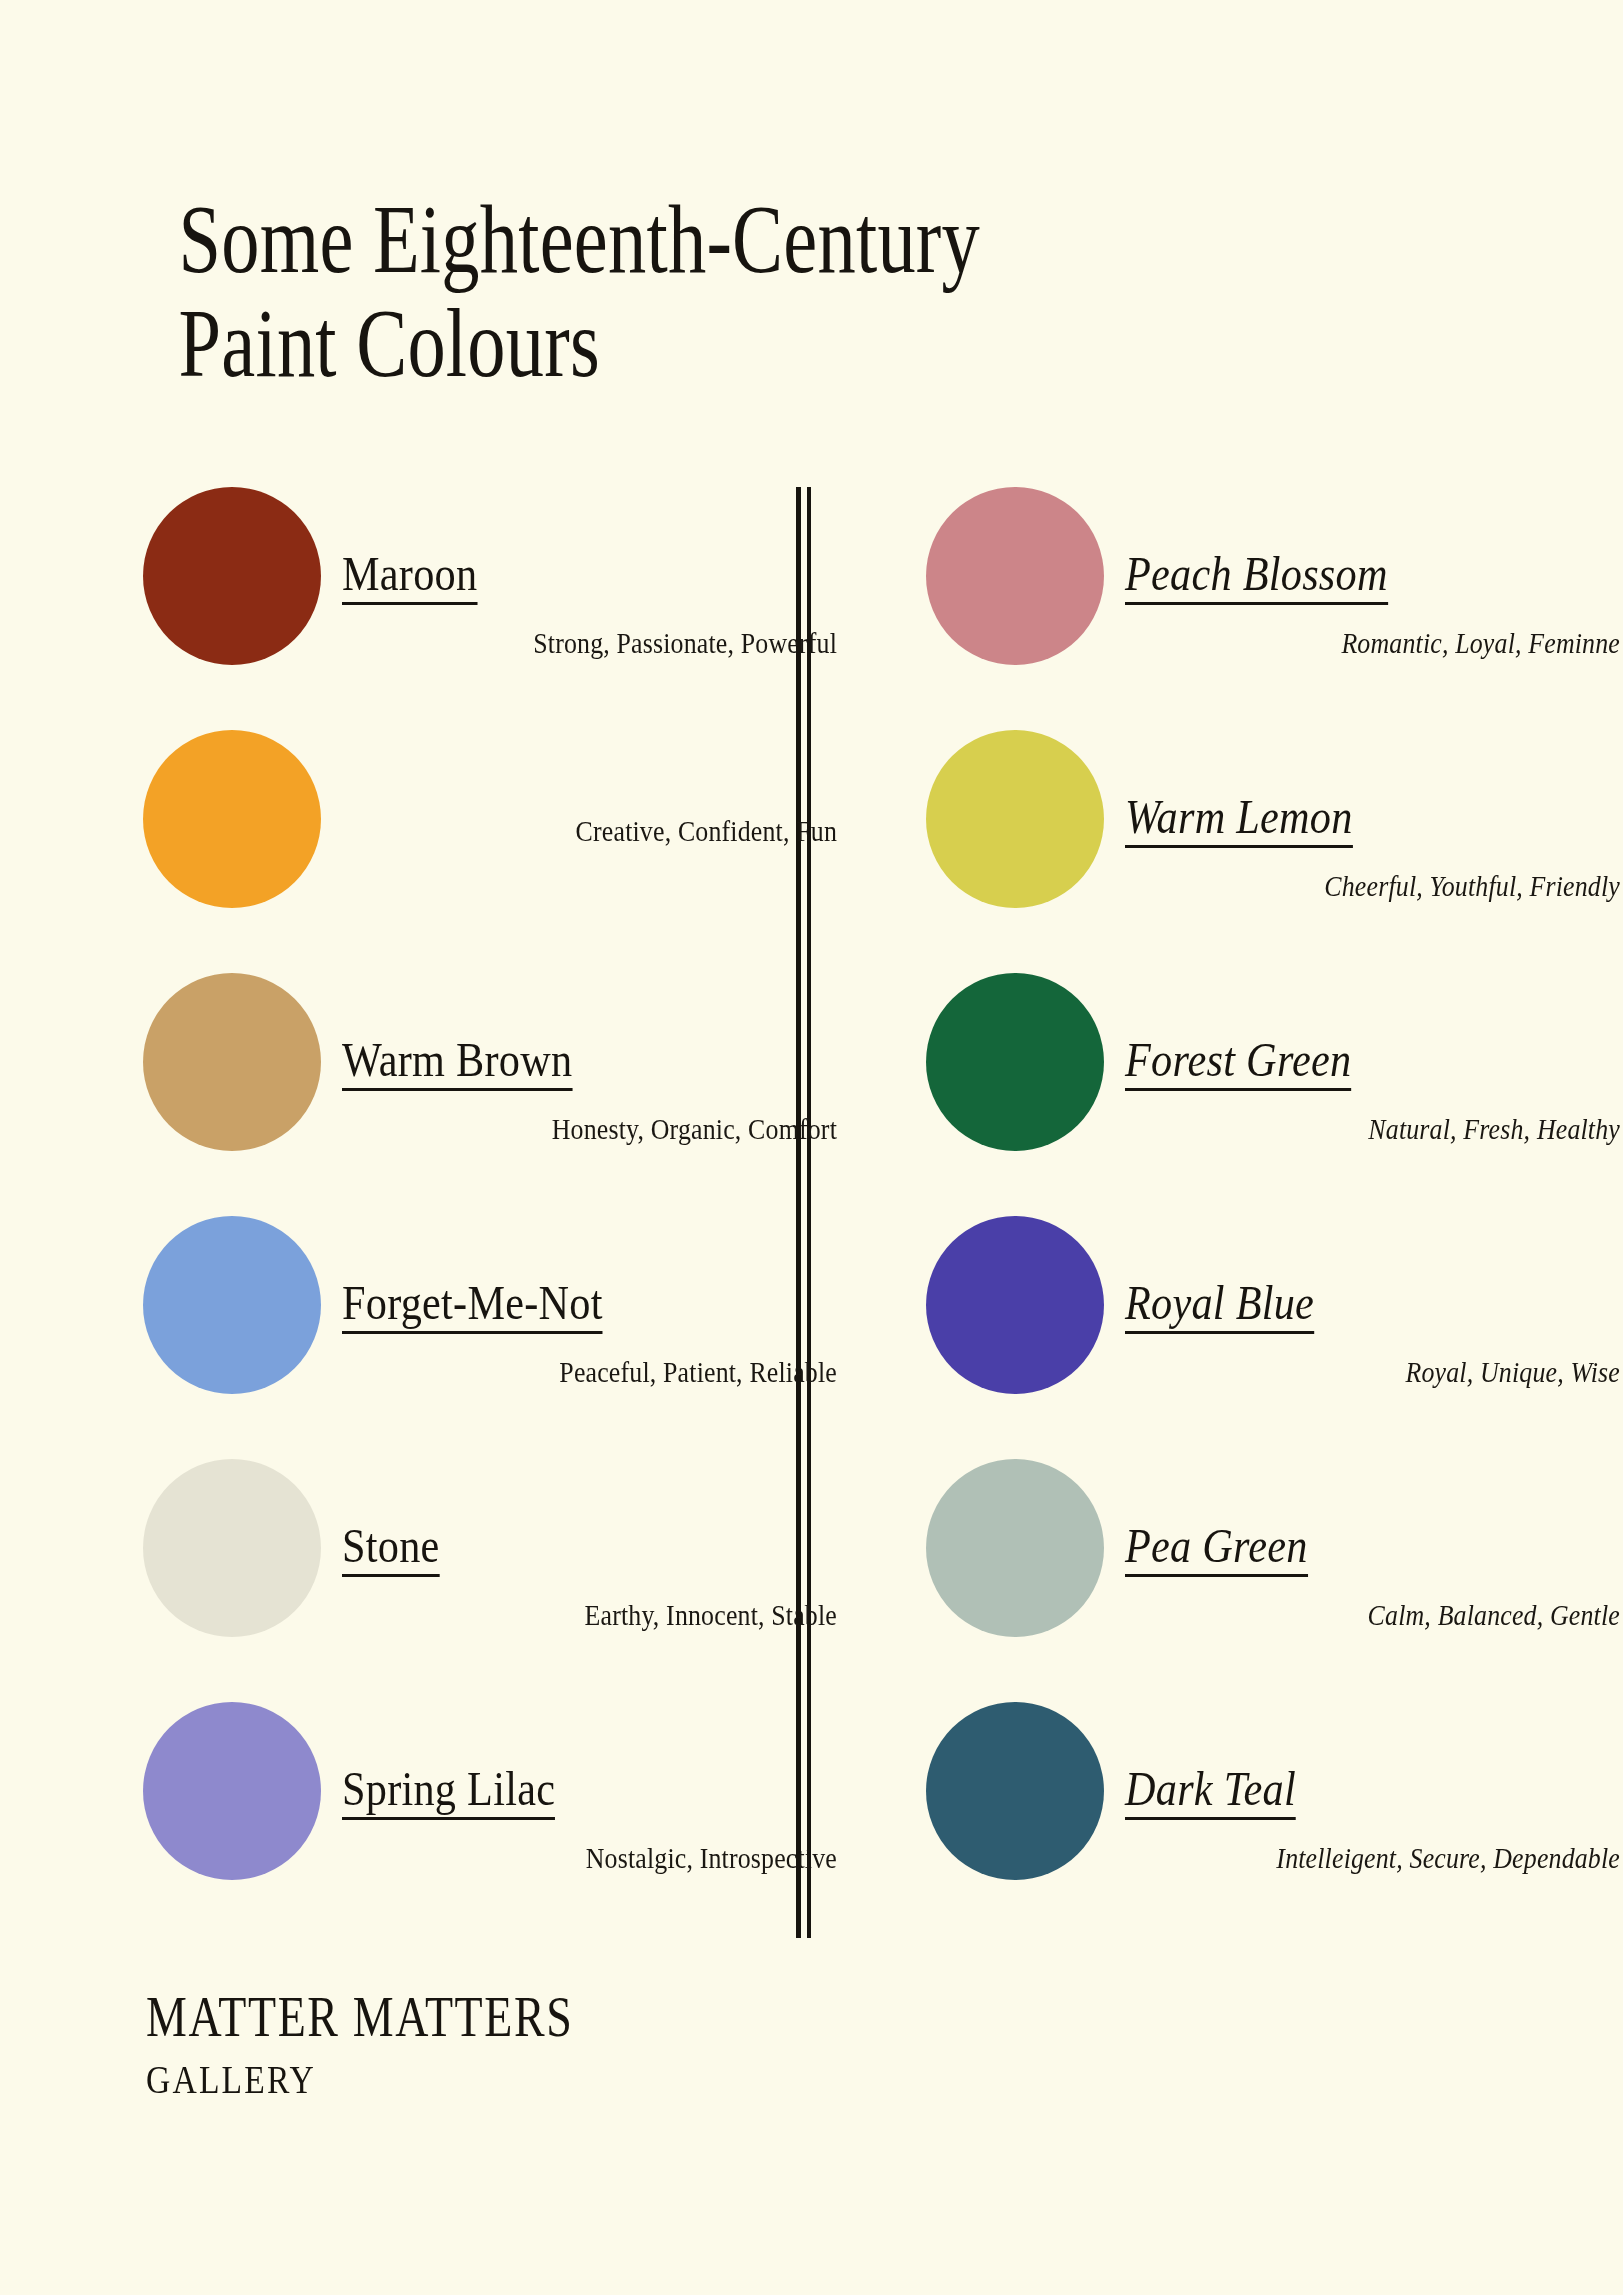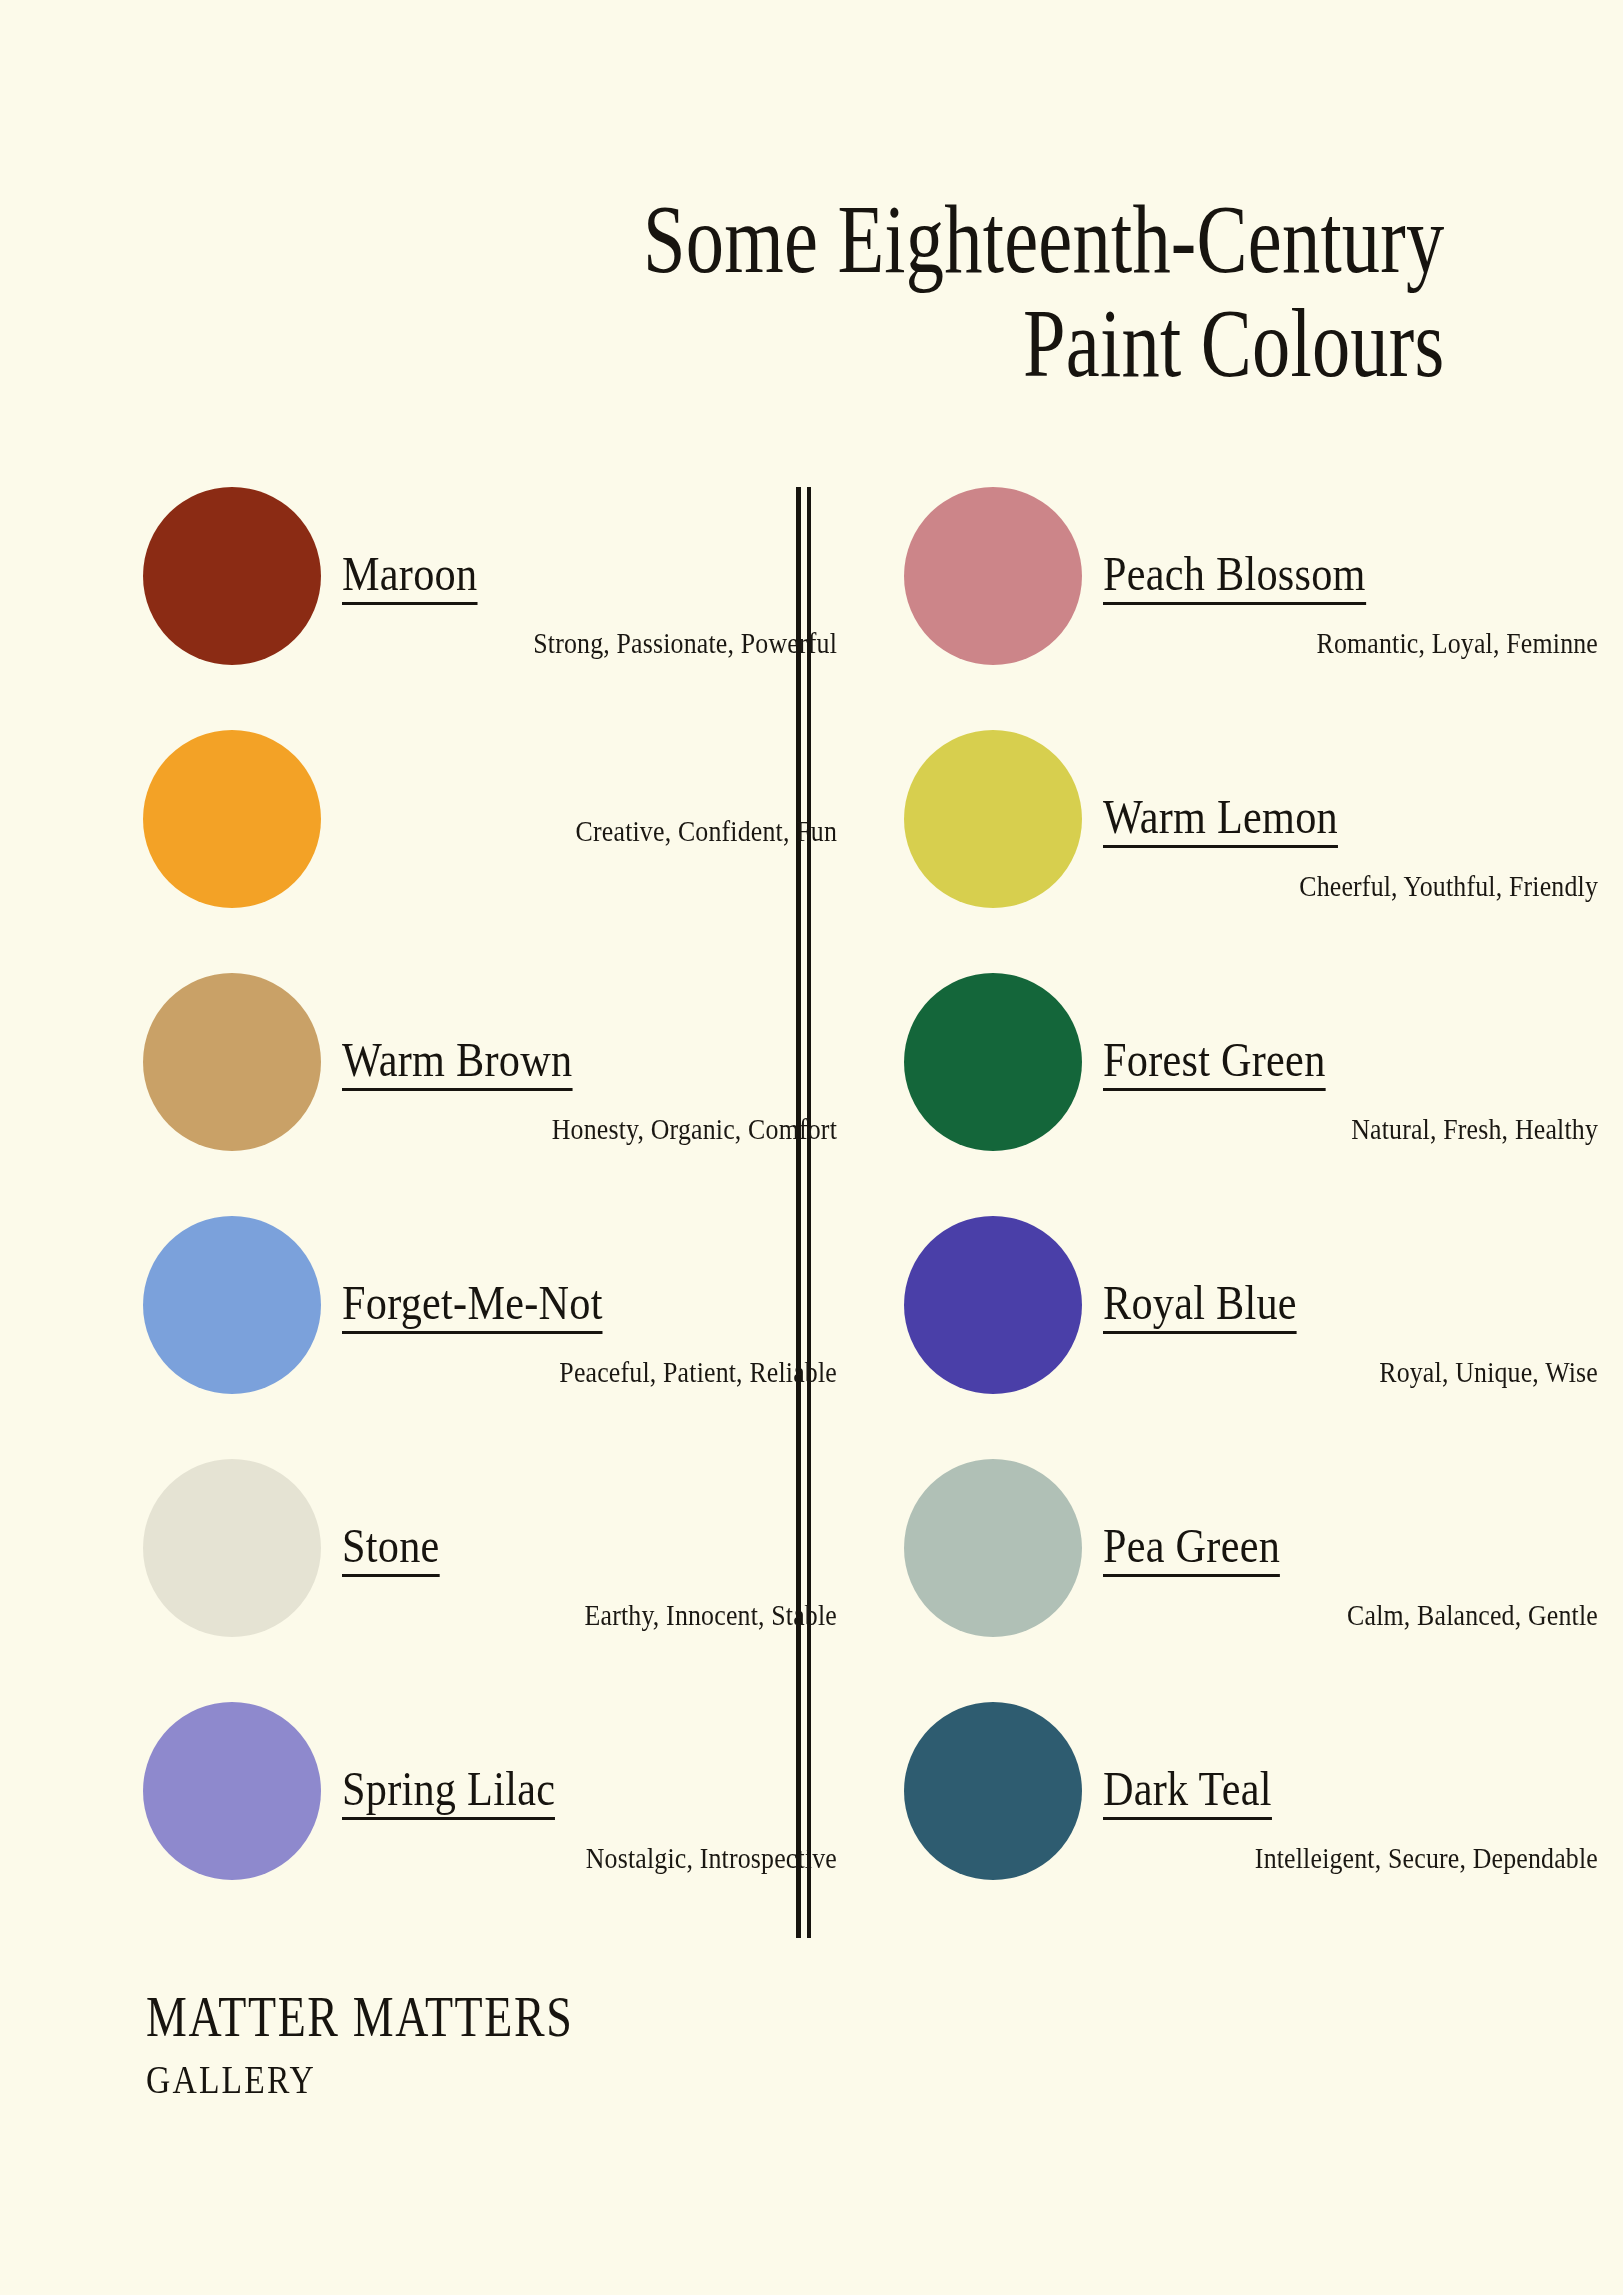--- a/index.html
+++ b/index.html
@@ -24,21 +24,21 @@
     background: #FCFAEA;
     box-sizing: border-box;
   }
 
   
   .title-block {
     position: absolute;
     top: 188px;
     left: 0;
     width: 1623px;
-    text-align: right;
+    text-align: left;
   }
   .title-line {
     display: block;
     font-family: "Liberation Serif", "DejaVu Serif", serif;
     font-size: 98px;
     line-height: 1.06;
     letter-spacing: 0.3px;
     font-weight: 400;
     color: #17140f;
     transform: scaleX(0.78);
@@ -54,21 +54,21 @@
     width: 1623px;
     height: 1466px;
     padding-left: 31px;
   }
   .column {
     position: absolute;
     top: 0;
     width: 694px;
   }
   .column-left  { left: 143px; }
-  .column-right { left: 904px; }
+  .column-right { left: 926px; font-style: italic; }
 
   
   .divider {
     position: absolute;
     top: 487px;
     left: 796px;
     width: 15.7px;
     height: 1451px;
   }
   .divider i {

